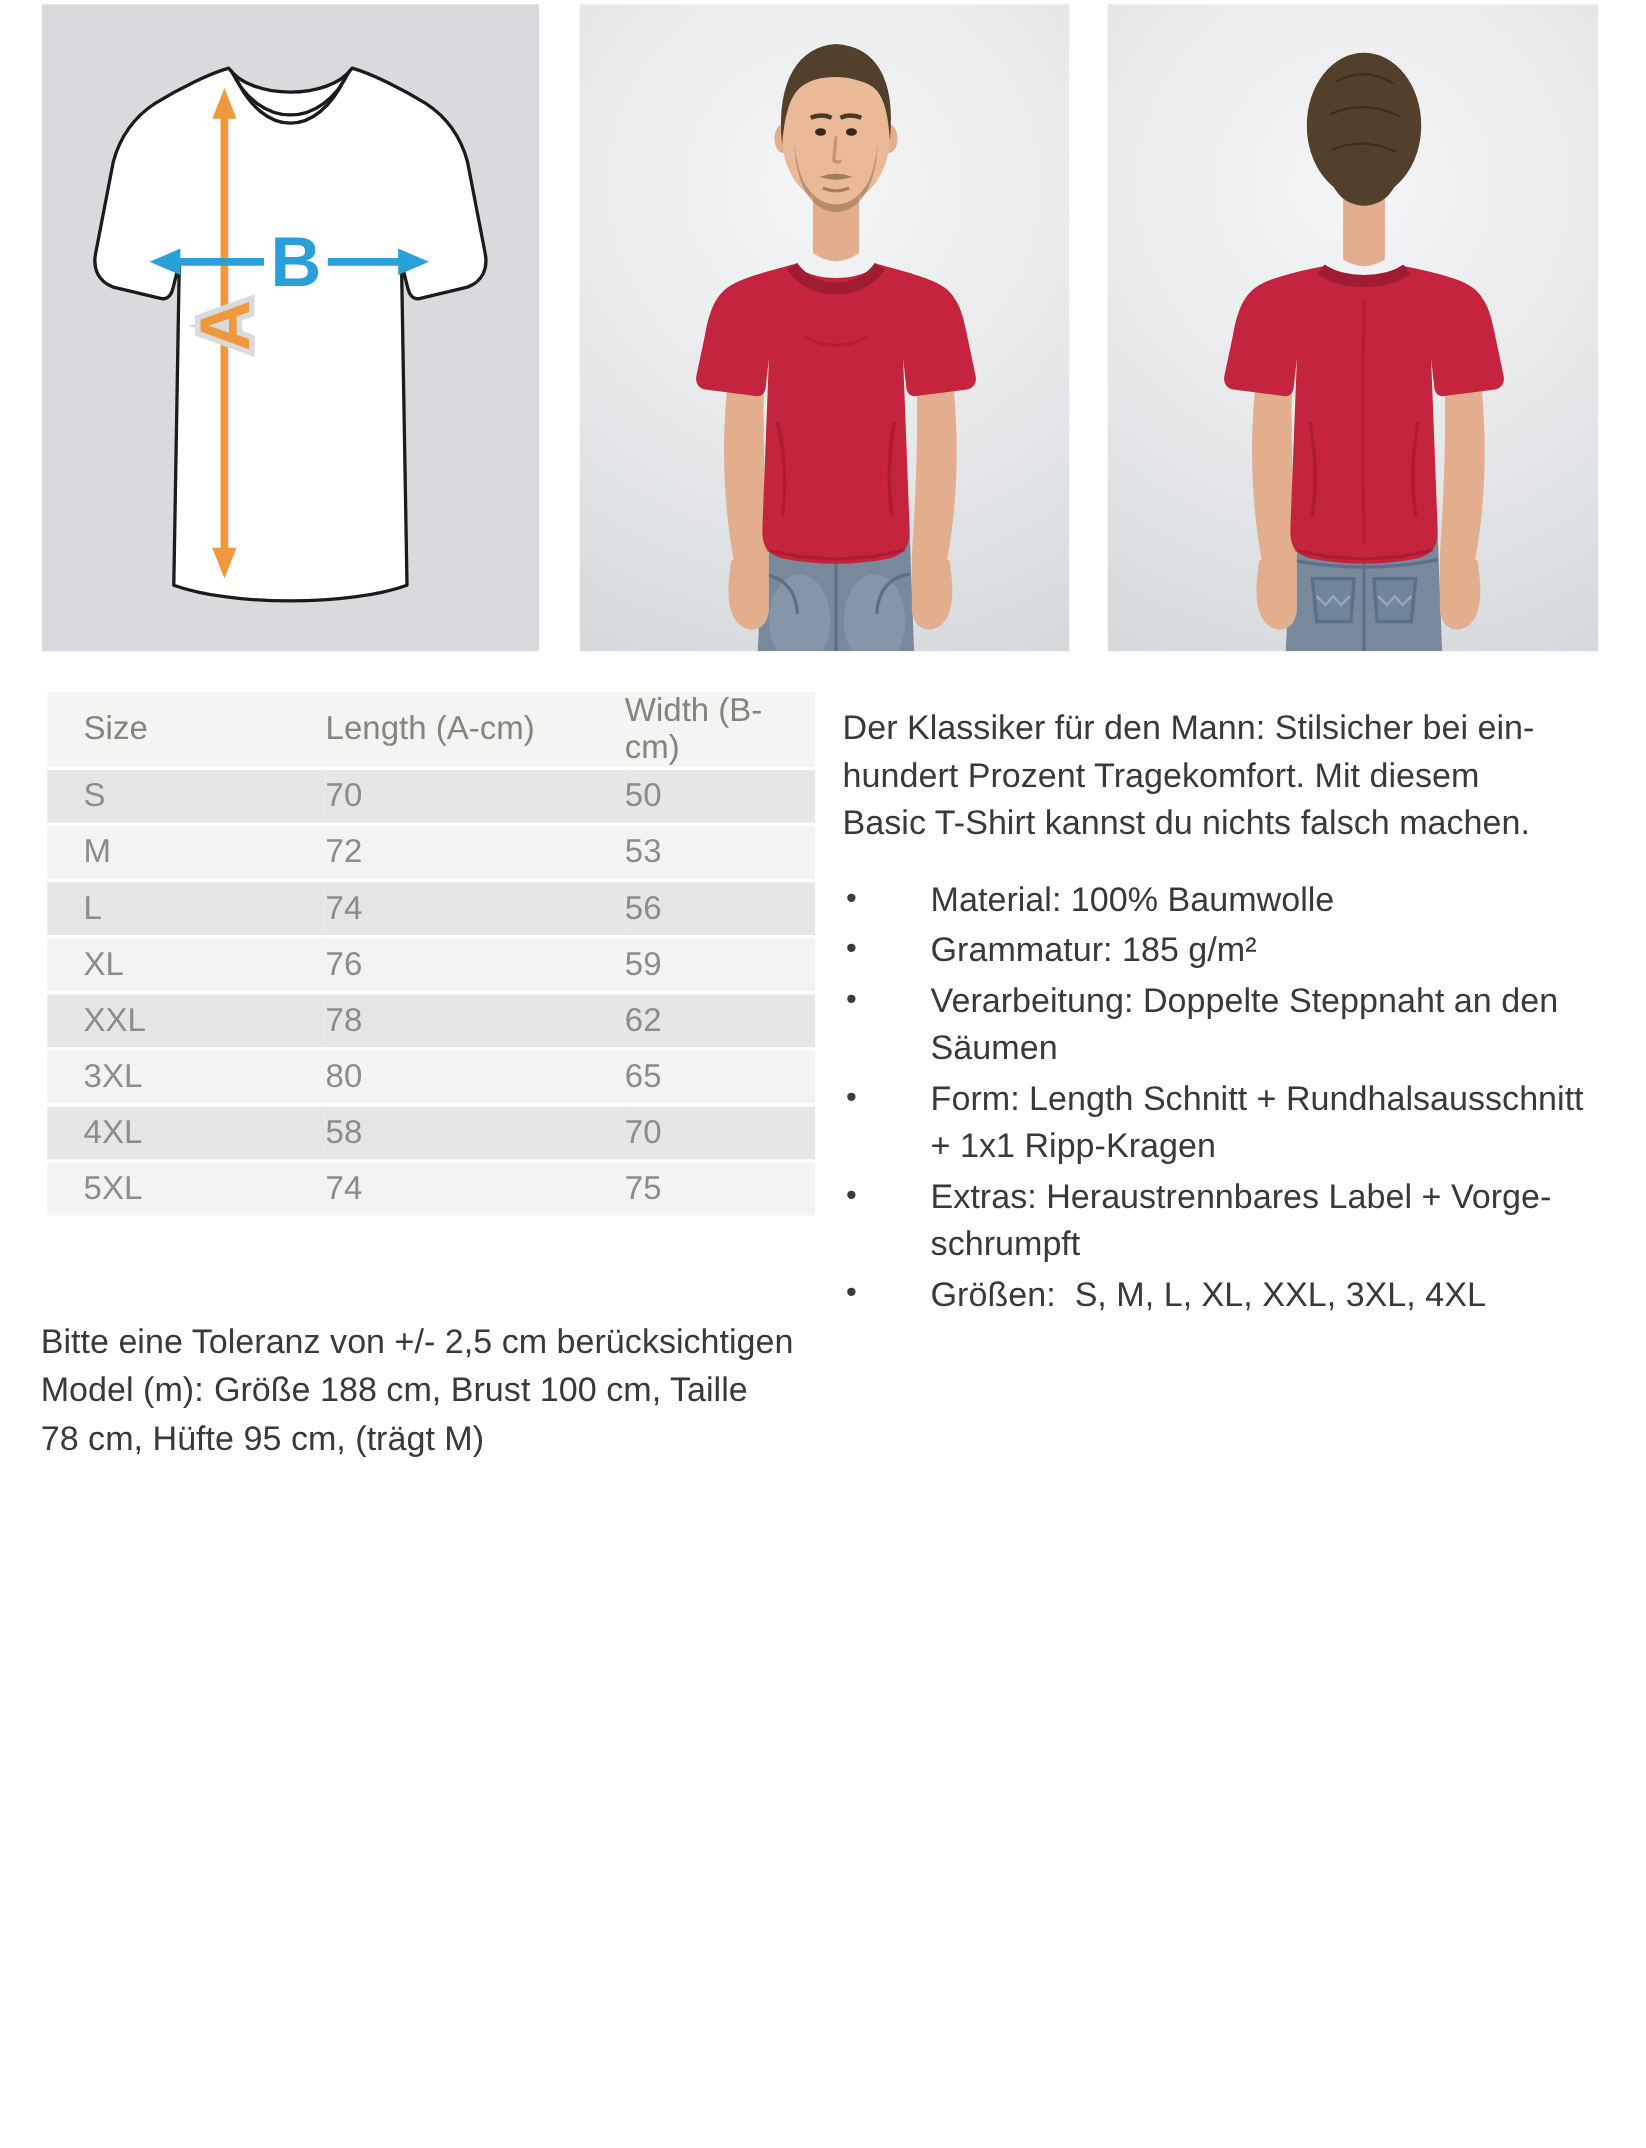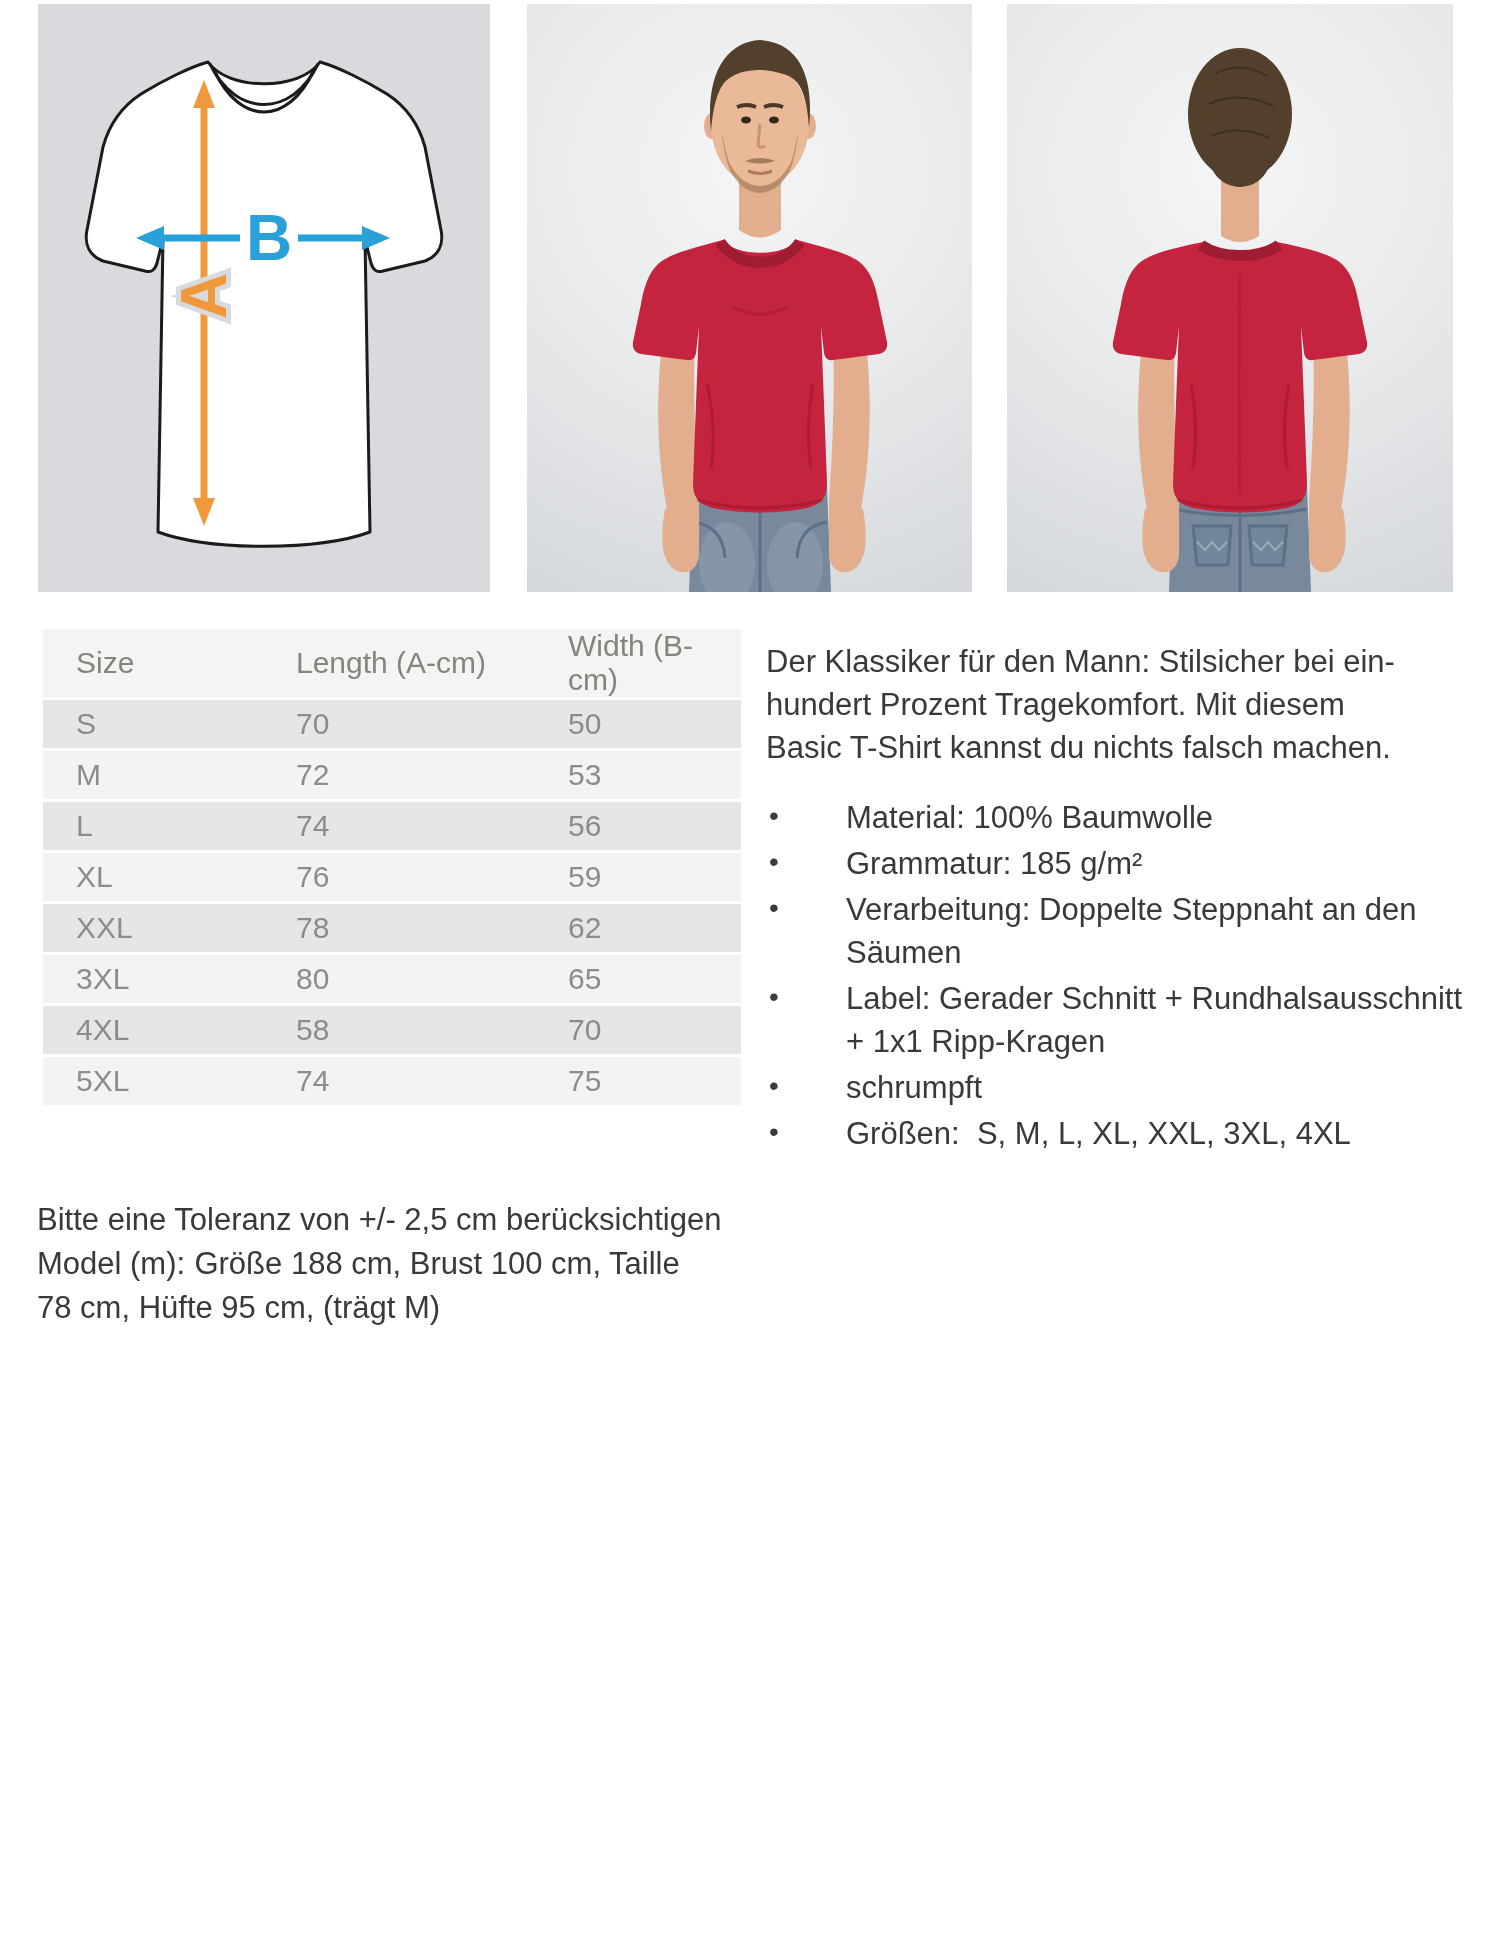--- a/index.html
+++ b/index.html
@@ -223,25 +223,26 @@
         <span class="dot">•</span>
         <div class="b-line">Grammatur: 185 g/m²</div>
       </li>
       <li>
         <span class="dot">•</span>
         <div class="b-line">Verarbeitung: Doppelte Steppnaht an den</div>
         <div class="b-line">Säumen</div>
       </li>
       <li>
         <span class="dot">•</span>
-        <div class="b-line">Label: Gerader Schnitt + Rundhalsausschnitt</div>
+        <div class="b-line">Form: Length Schnitt + Rundhalsausschnitt</div>
         <div class="b-line">+ 1x1 Ripp-Kragen</div>
       </li>
       <li>
         <span class="dot">•</span>
+        <div class="b-line">Extras: Heraustrennbares Label + Vorge-</div>
         <div class="b-line">schrumpft</div>
       </li>
       <li>
         <span class="dot">•</span>
         <div class="b-line">Größen:  S, M, L, XL, XXL, 3XL, 4XL</div>
       </li>
     </ul>
 </div>
 
 </body></html>

